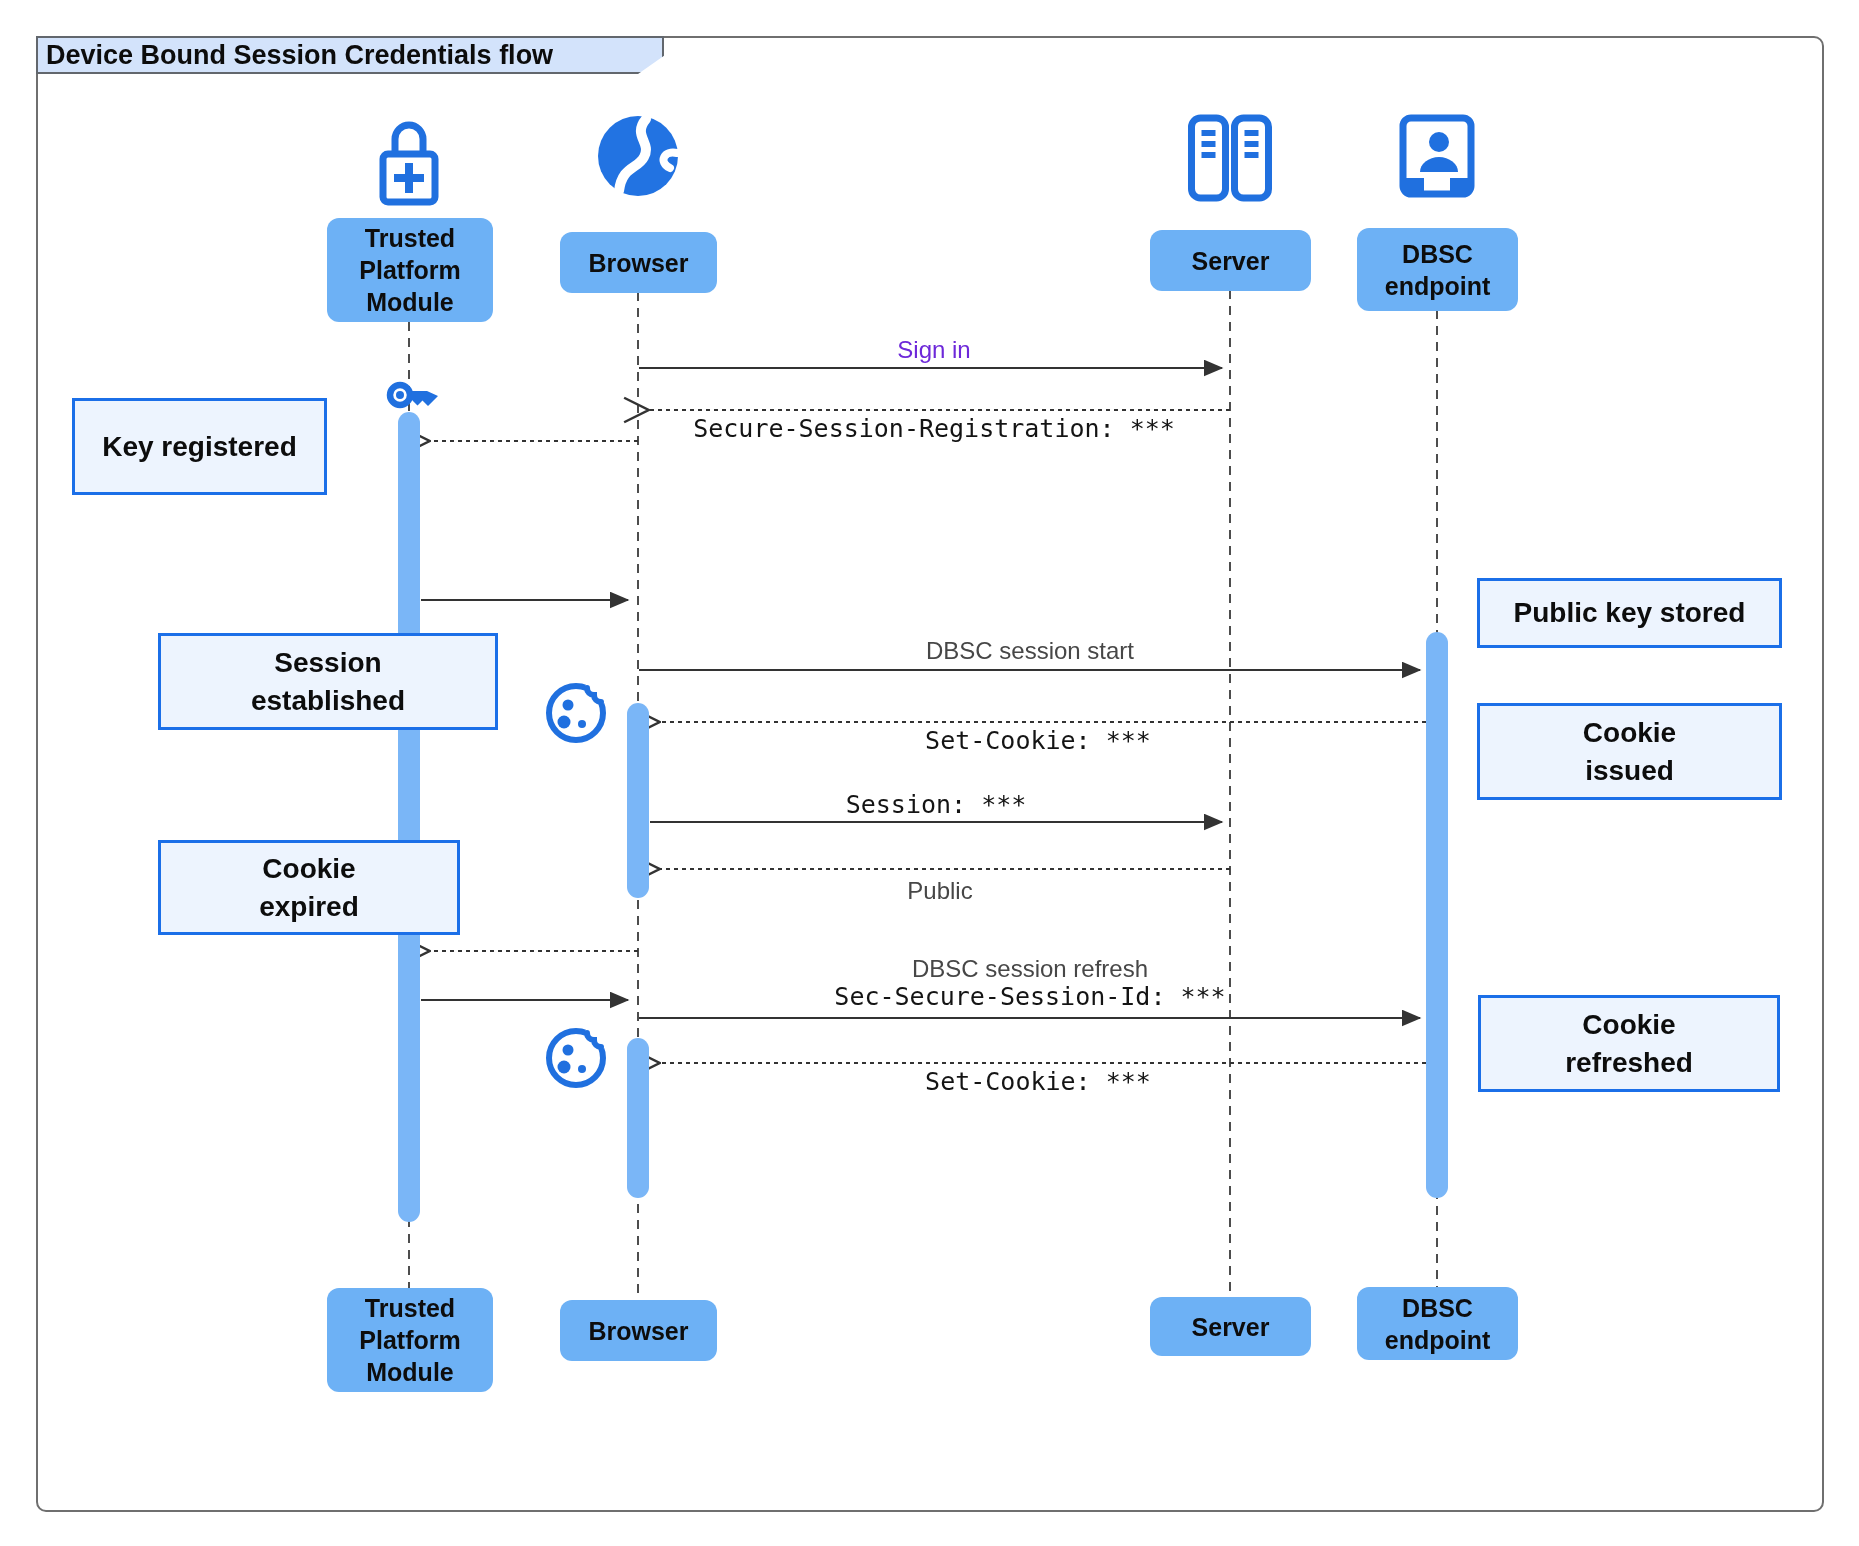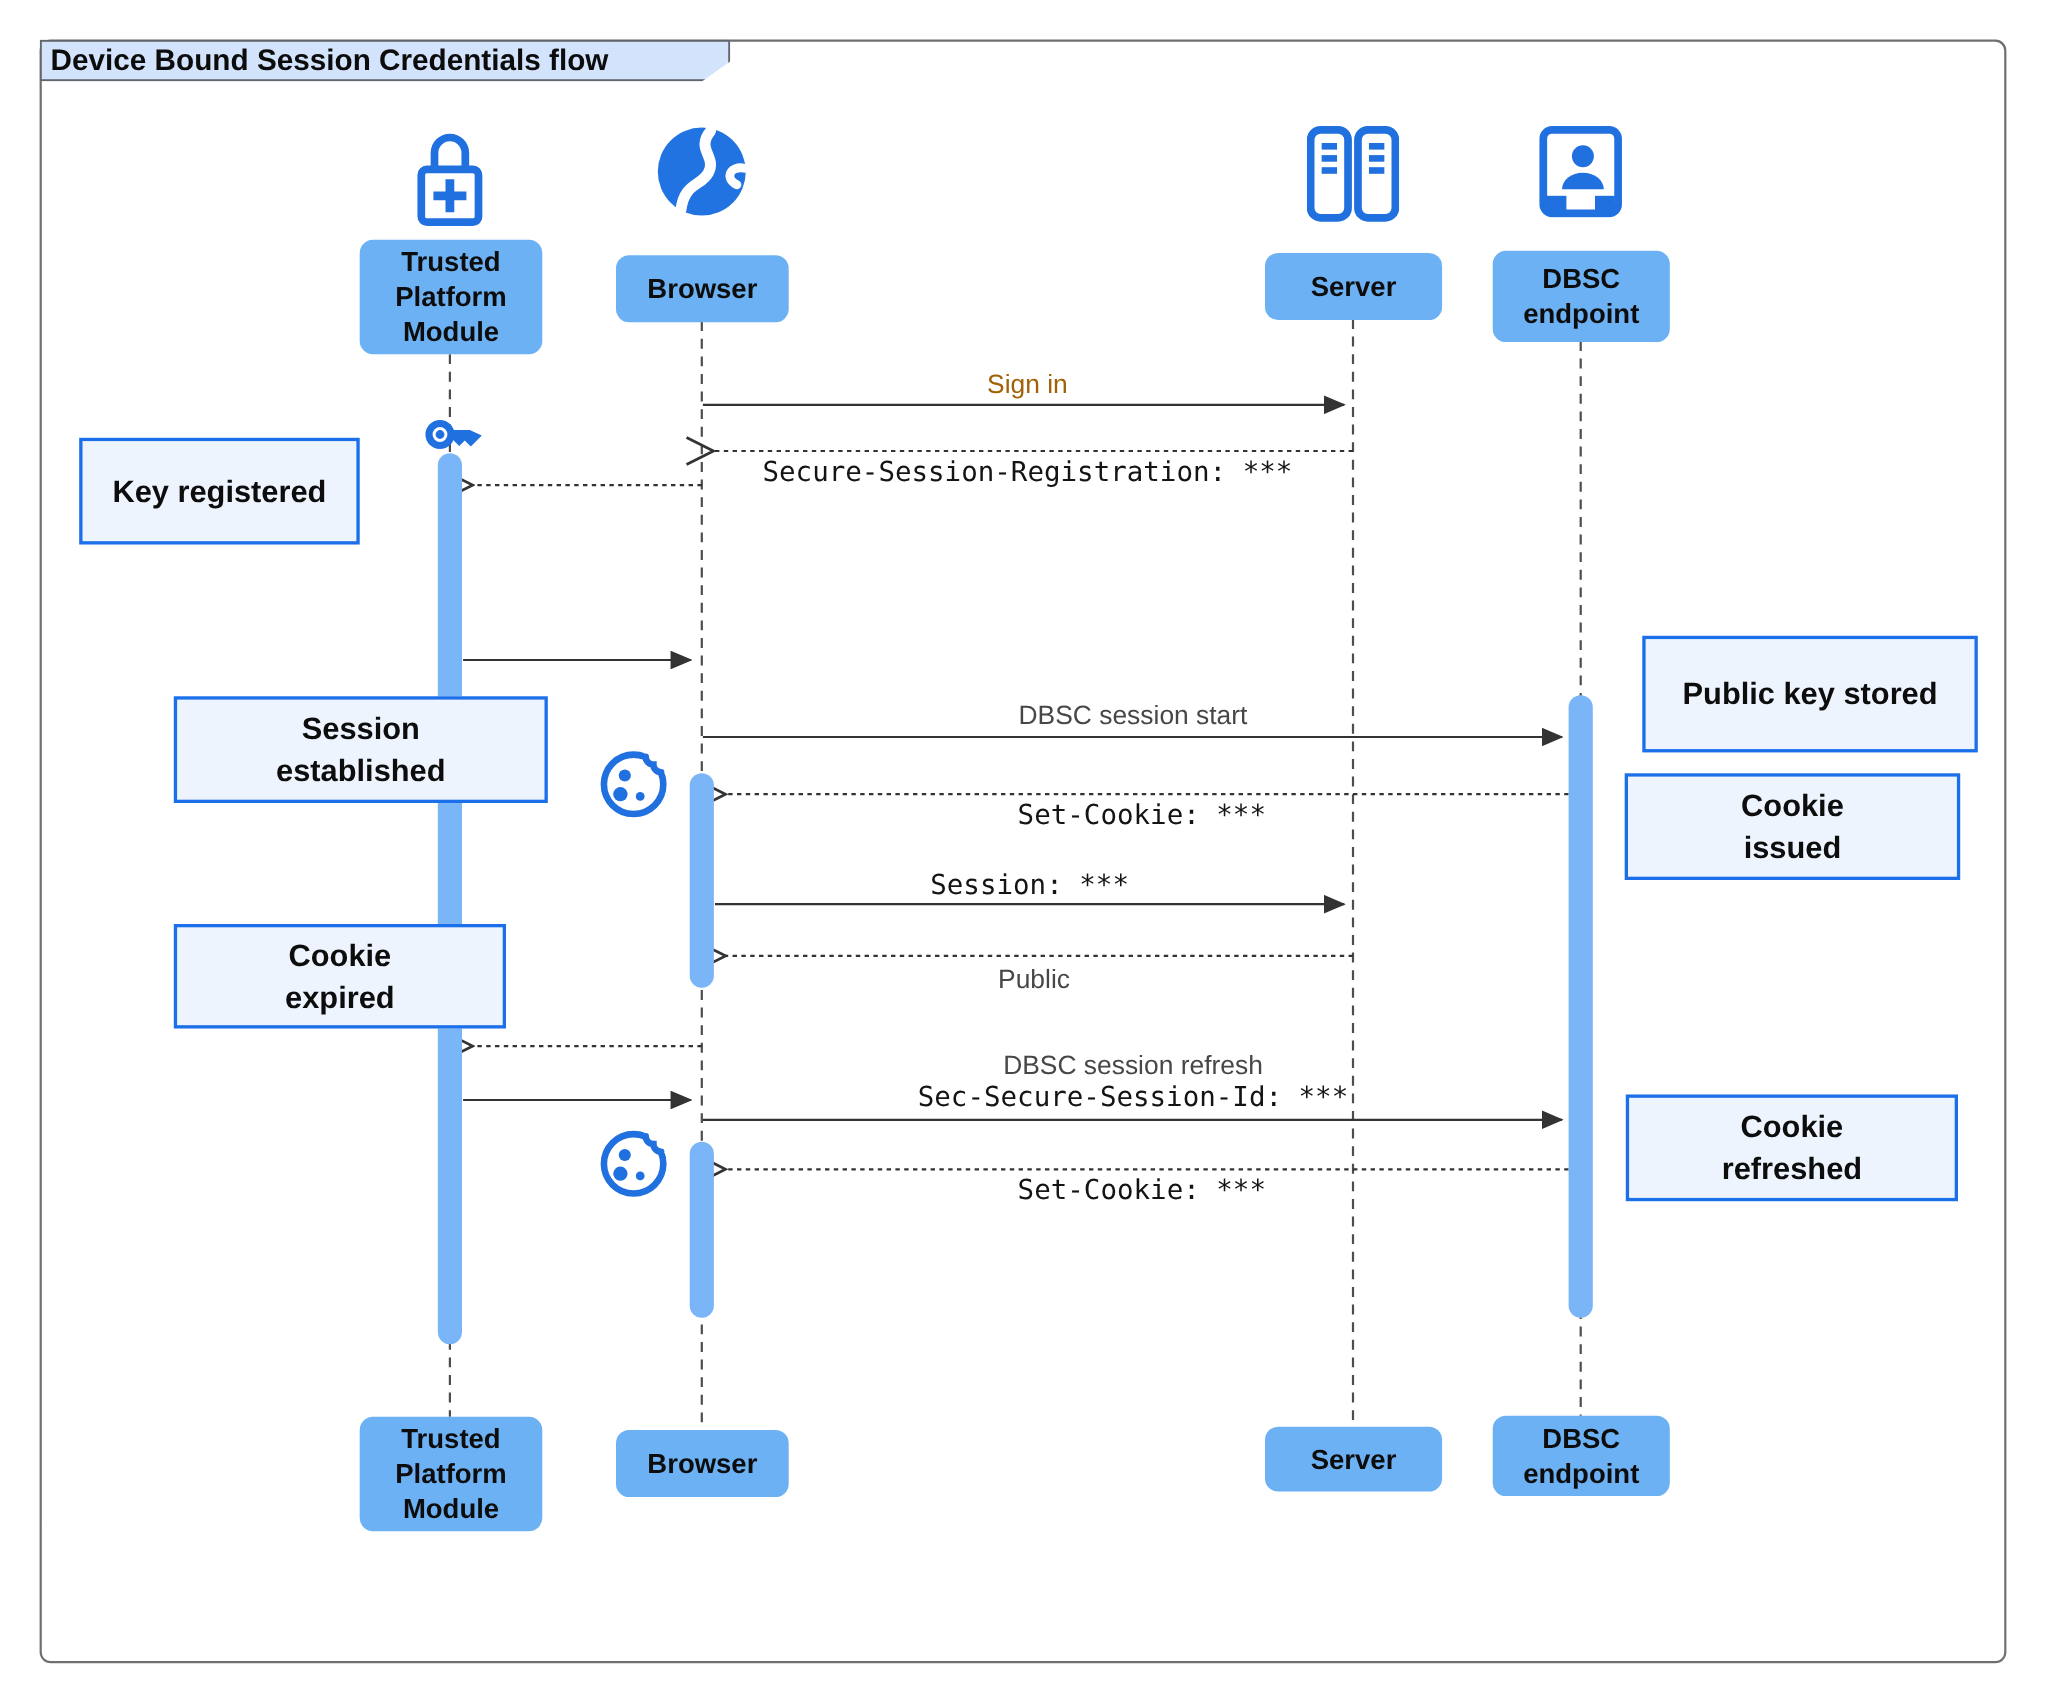--- a/index.html
+++ b/index.html
@@ -144,27 +144,27 @@
   <div class="abox" style="left:560px;top:1300px;width:157px;height:61px;">Browser</div>
   <div class="abox" style="left:1150px;top:1297px;width:161px;height:59px;">Server</div>
   <div class="abox" style="left:1357px;top:1287px;width:161px;height:73px;">DBSC
 endpoint</div>
 
   <div class="note" style="left:72px;top:398px;width:255px;height:97px;">Key registered</div>
   <div class="note" style="left:158px;top:633px;width:340px;height:97px;">Session
 established</div>
   <div class="note" style="left:158px;top:840px;width:302px;height:95px;">Cookie
 expired</div>
-  <div class="note" style="left:1477px;top:578px;width:305px;height:106px;margin-left:16px;">Public key stored</div>
+  <div class="note" style="left:1477px;top:578px;width:305px;height:70px;">Public key stored</div>
   <div class="note" style="left:1477px;top:703px;width:305px;height:97px;">Cookie
 issued</div>
   <div class="note" style="left:1478px;top:995px;width:302px;height:97px;">Cookie
 refreshed</div>
 
-  <div class="mlabel" style="left:934px;top:336px;color:#a16207;">Sign in</div>
+  <div class="mlabel" style="left:934px;top:336px;color:#6d28d9;">Sign in</div>
   <div class="mlabel mono" style="left:934px;top:414px;">Secure-Session-Registration: ***</div>
   <div class="mlabel" style="left:1030px;top:637px;">DBSC session start</div>
   <div class="mlabel mono" style="left:1038px;top:726px;">Set-Cookie: ***</div>
   <div class="mlabel mono" style="left:936px;top:790px;">Session: ***</div>
   <div class="mlabel" style="left:940px;top:877px;">Public</div>
   <div class="mlabel" style="left:1030px;top:955px;">DBSC session refresh</div>
   <div class="mlabel mono" style="left:1030px;top:982px;">Sec-Secure-Session-Id: ***</div>
   <div class="mlabel mono" style="left:1038px;top:1067px;">Set-Cookie: ***</div>
 </div>
 

